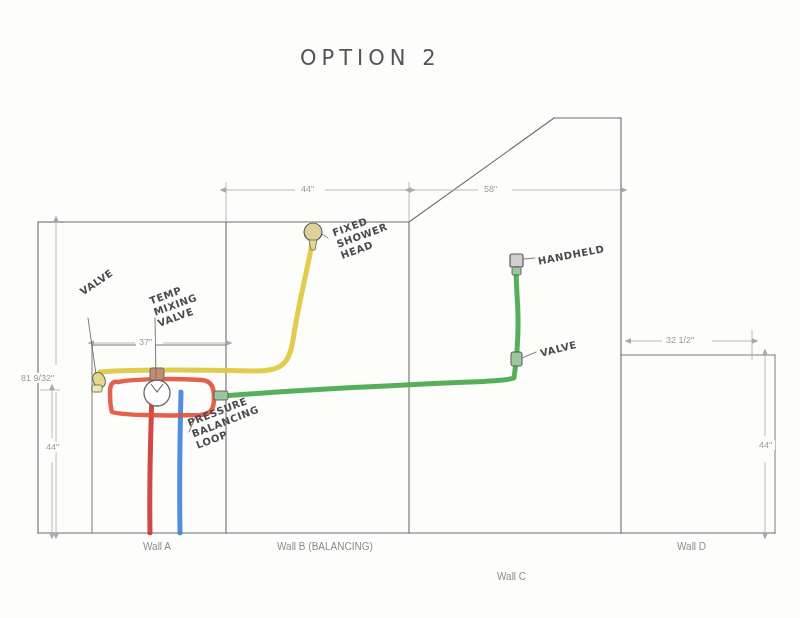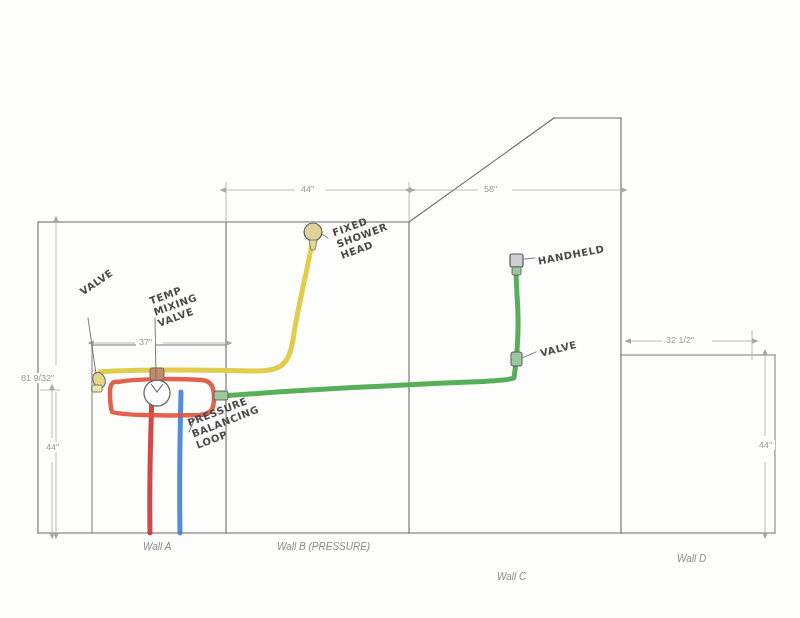--- a/index.html
+++ b/index.html
@@ -53,21 +53,20 @@
     background: #fdfdfc;
     padding: 0 3px;
     white-space: nowrap;
   }
   .walllabel {
     position: absolute;
     font-family: "Liberation Sans", sans-serif;
     color: #8d8d8d;
     font-size: 10px;
     white-space: nowrap;
-    font-style: italic;
   }
 </style>
 </head>
 <body>
 
 <div id="sheet">
 
   <svg id="canvas" viewBox="0 0 800 618">
 
     <defs>
@@ -201,20 +200,21 @@
 
       <path d="M328,238 L322,234"></path>
 
       <path d="M535,258 L524,259"></path>
 
       <path d="M536,352 L522,358"></path>
     </g>
 
   </svg>
 
+  <div class="title" style="left:300px; top:46px;">OPTION  2</div>
 
   <div class="dim" style="left:298px; top:184px;">44"</div>
   <div class="dim" style="left:481px; top:184px;">58"</div>
   <div class="dim" style="left:136px; top:337px;">37"</div>
   <div class="dim" style="left:663px; top:335px;">32 1/2"</div>
   <div class="dim" style="left:18px; top:373px;">81 9/32"</div>
   <div class="dim" style="left:43px; top:442px;">44"</div>
   <div class="dim" style="left:756px; top:440px;">44"</div>
 
   <div class="hand" style="left:78px; top:288px; transform:rotate(-34deg); transform-origin:left top;">VALVE</div>
@@ -229,17 +229,17 @@
 
   <div class="hand" style="left:331px; top:228px; transform:rotate(-20deg); transform-origin:left top;">FIXED
 SHOWER
 HEAD</div>
 
   <div class="hand" style="left:537px; top:256px; transform:rotate(-11deg); transform-origin:left top;">HANDHELD</div>
 
   <div class="hand" style="left:539px; top:348px; transform:rotate(-14deg); transform-origin:left top;">VALVE</div>
 
   <div class="walllabel" style="left:143px; top:541px;">Wall A</div>
-  <div class="walllabel" style="left:277px; top:541px;">Wall B (PRESSURE)</div>
+  <div class="walllabel" style="left:277px; top:541px;">Wall B (BALANCING)</div>
   <div class="walllabel" style="left:497px; top:571px;">Wall C</div>
-  <div class="walllabel" style="left:677px; top:553px;text-align:center;">Wall D</div>
+  <div class="walllabel" style="left:677px; top:541px;text-align:center;">Wall D</div>
 
 </div>
 
 </body></html>

